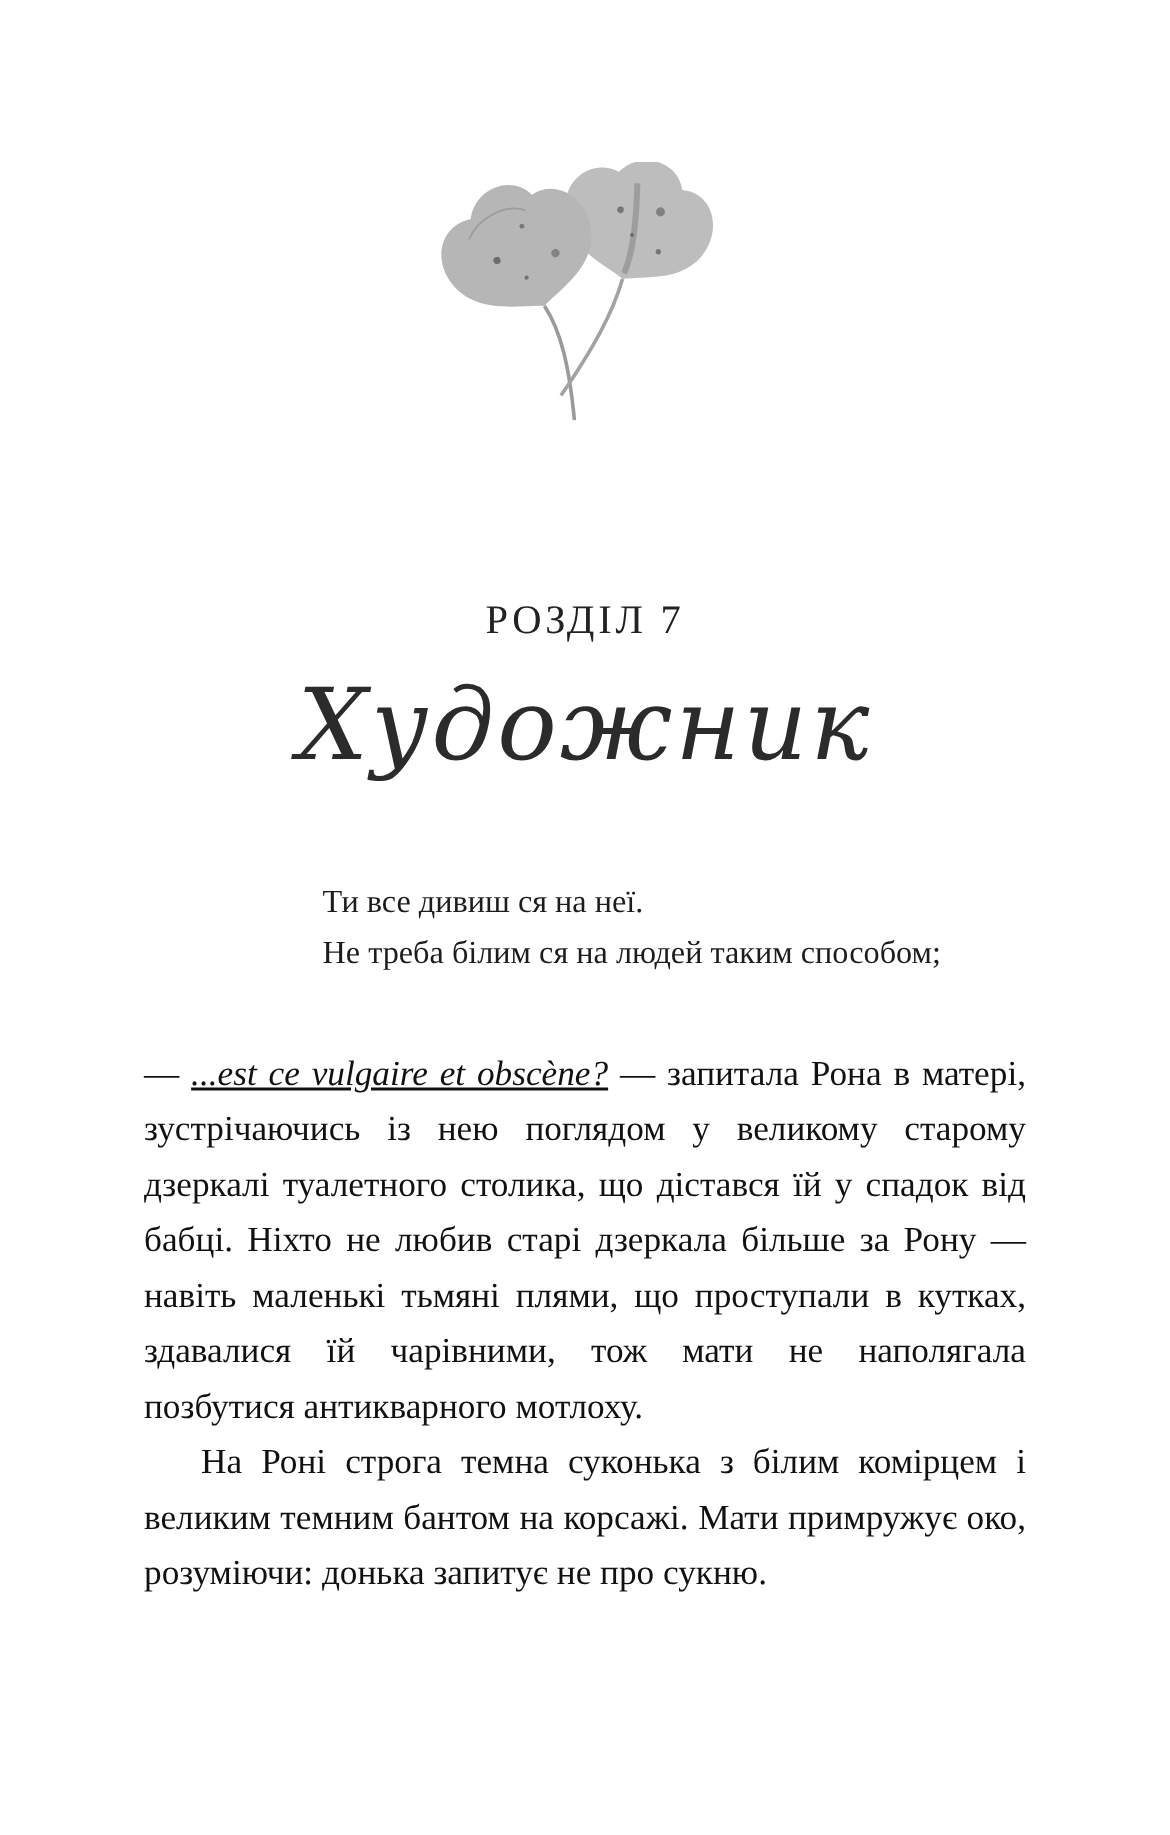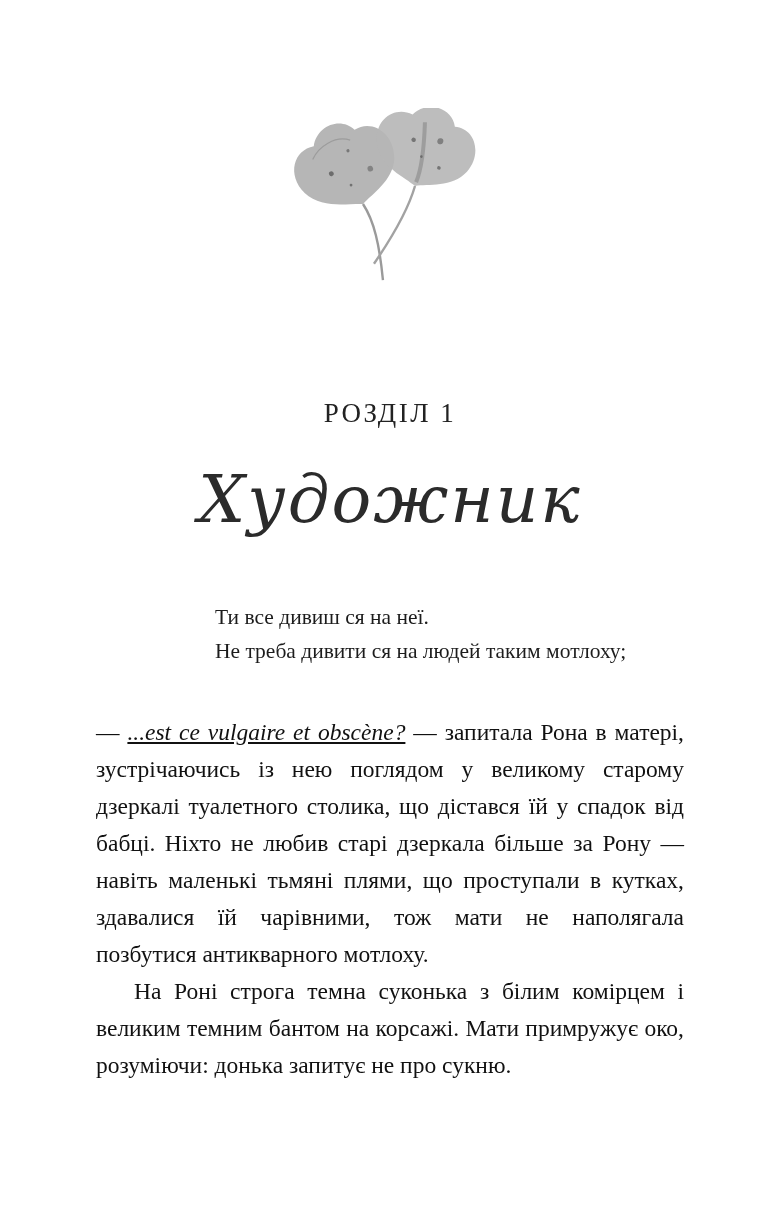--- a/index.html
+++ b/index.html
@@ -25,21 +25,21 @@
     justify-content: center;
   }
   .chapter-label {
     margin-top: 112px;
     text-align: center;
     font-size: 27px;
     letter-spacing: 2.5px;
     color: #222;
   }
   .chapter-title {
-    margin-top: 32px;
+    margin-top: 16px;
     text-align: center;
     font-family: "DejaVu Serif", serif;
     font-style: italic;
     font-weight: 400;
     font-size: 66px;
     letter-spacing: 2px;
     color: #2b2b2b;
   }
   .epigraph {
     margin: 62px 125px 0 215px;
@@ -99,27 +99,27 @@
         <path d="M-8,-64 C-2,-40 2,-20 0,-4" stroke="#7d7d7d" stroke-width="4" fill="none" opacity="0.5"></path>
         <circle cx="-14" cy="-44" r="2.2" fill="#4f4f4f" opacity="0.65"></circle>
         <circle cx="12" cy="-50" r="3" fill="#565656" opacity="0.6"></circle>
         <circle cx="18" cy="-24" r="1.8" fill="#444" opacity="0.6"></circle>
         <circle cx="-2" cy="-30" r="1.3" fill="#4a4a4a" opacity="0.6"></circle>
         <path d="M0,0 C0,24 -6,50 -18,86" stroke="#a2a2a2" stroke-width="2.4" fill="none"></path>
       </g>
     </svg>
   </div>
 
-  <div class="chapter-label">РОЗДІЛ 1</div>
+  <div class="chapter-label">РОЗДІЛ 7</div>
 
   <div class="chapter-title">Художник</div>
 
   <div class="epigraph">
     <div>Ти все дивиш ся на неї.</div>
-    <div>Не треба дивити ся на людей таким мотлоху;</div>
+    <div>Не треба білим ся на людей таким способом;</div>
   </div>
 
 
   <div class="body-text">
     <p><span>— </span><span class="italic">...est ce vulgaire et obscène?</span><span> — запитала Рона в матері, зустрічаючись із нею поглядом у великому старому дзеркалі туалетного столика, що дістався їй у спадок від бабці. Ніхто не любив старі дзеркала більше за Рону — навіть маленькі тьмяні плями, що проступали в кутках, здавалися їй чарівними, тож мати не наполягала позбутися антикварного мотлоху.</span></p>
     <p class="indented">На Роні строга темна суконька з білим комірцем і великим темним бантом на корсажі. Мати примружує око, розуміючи: донька запитує не про сукню.</p>
   </div>
 
 </div>
 

